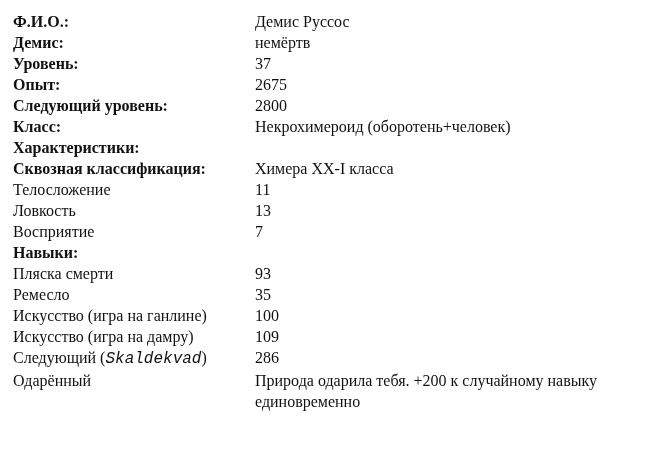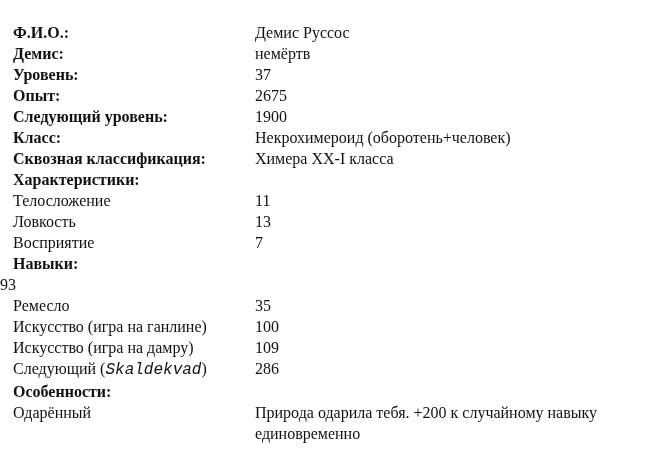--- a/index.html
+++ b/index.html
@@ -1,21 +1,21 @@
 <!DOCTYPE html>
 <html><head>
   <meta charset="utf-8">
   <style>
     html, body { margin: 0; padding: 0; background: #ffffff; }
     body {
       width: 665px; height: 469px; overflow: hidden;
       font-family: "Liberation Serif", "DejaVu Serif", serif;
       font-size: 16px; color: #111111;
     }
-    .sheet { position: relative; padding-top: 11px; margin-top: 11px; }
+    .sheet { position: relative; padding-top: 11px; }
     .row {
       display: flex; align-items: flex-start;
       line-height: 21px; min-height: 21px;
     }
     .label { width: 255px; padding-left: 13px; box-sizing: border-box; flex: none; }
     .value { width: 390px; flex: none; }
     .bold { font-weight: bold; }
     .section .label { width: 400px; }
     i { font-style: italic; font-family: Liberation Mono, monospace; }
   </style>
@@ -35,71 +35,69 @@
   <div class="row">
     <div class="label bold">Уровень:</div>
     <div class="value">37</div>
   </div>
   <div class="row">
     <div class="label bold">Опыт:</div>
     <div class="value">2675</div>
   </div>
   <div class="row">
     <div class="label bold">Следующий уровень:</div>
-    <div class="value">1900</div>
+    <div class="value">2800</div>
   </div>
   <div class="row">
     <div class="label bold">Класс:</div>
     <div class="value">Некрохимероид (оборотень+человек)</div>
   </div>
+  <div class="row section">
+    <div class="label bold">Характеристики:</div>
+  </div>
+
   <div class="row">
     <div class="label bold">Сквозная классификация:</div>
     <div class="value">Химера XX-I класса</div>
-  </div>
-
-  <div class="row section">
-    <div class="label bold">Характеристики:</div>
   </div>
   <div class="row">
     <div class="label">Телосложение</div>
     <div class="value">11</div>
   </div>
   <div class="row">
     <div class="label">Ловкость</div>
     <div class="value">13</div>
   </div>
   <div class="row">
     <div class="label">Восприятие</div>
     <div class="value">7</div>
   </div>
 
   <div class="row section">
     <div class="label bold">Навыки:</div>
   </div>
   <div class="row">
+    <div class="label">Пляска смерти</div>
     <div class="value">93</div>
   </div>
   <div class="row">
     <div class="label">Ремесло</div>
     <div class="value">35</div>
   </div>
   <div class="row">
     <div class="label">Искусство (игра на ганлине)</div>
     <div class="value">100</div>
   </div>
   <div class="row">
     <div class="label">Искусство (игра на дамру)</div>
     <div class="value">109</div>
   </div>
   <div class="row">
     <div class="label"><span>Следующий (</span><i>Skaldekvad</i><span>)</span></div>
     <div class="value">286</div>
   </div>
 
-  <div class="row section">
-    <div class="label bold">Особенности:</div>
-  </div>
   <div class="row">
     <div class="label">Одарённый</div>
     <div class="value">Природа одарила тебя. +200 к случайному навыку единовременно</div>
   </div>
 
 </div>
 
 </body></html>

